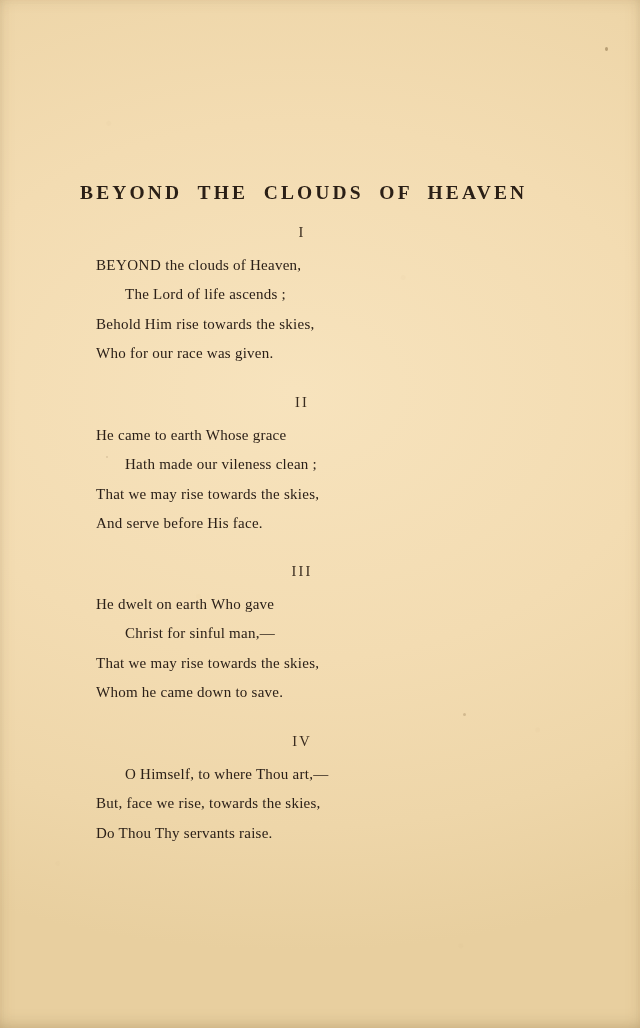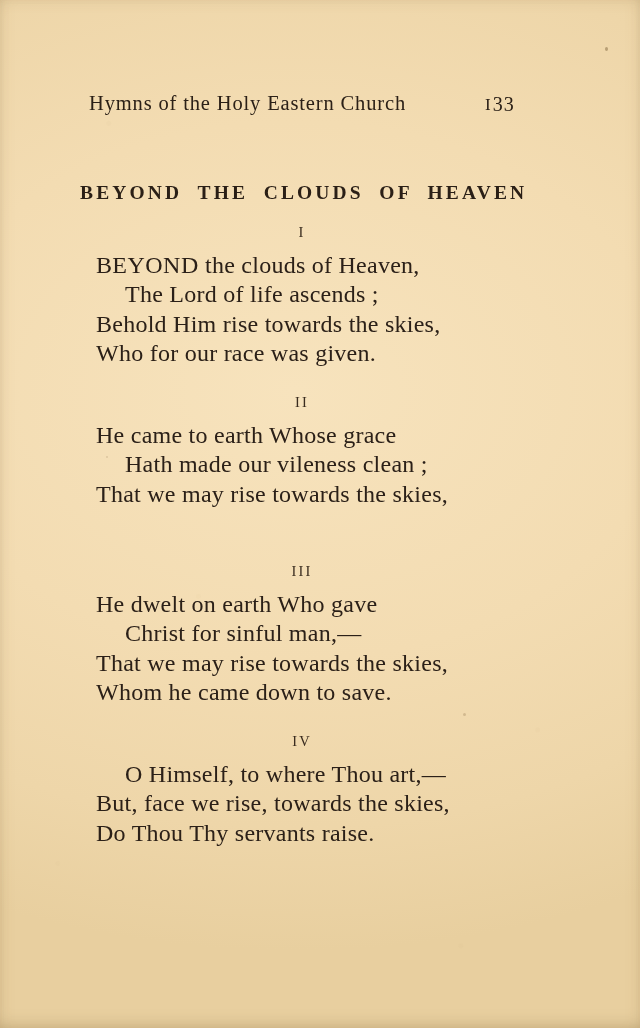--- a/index.html
+++ b/index.html
@@ -125,21 +125,21 @@
     letter-spacing: 2.2px;
     color: #3a2c1f;
   }
   .stanza-lines {
     position: absolute;
     left: 96px;
     top: 27px;
     width: 470px;
   }
   .line {
-    font-size: 24px;
+    font-size: 15px;
     line-height: 29.3px;
     letter-spacing: .25px;
     white-space: nowrap;
     color: #2b2018;
   }
   .line.indent {
     padding-left: 29px;
   }
   .line .smallcap-lead {
     font-variant: small-caps;
@@ -156,24 +156,20 @@
 <body>
 
 <div id="page">
 
   <div id="grain"></div>
 
   <div class="speck" style="left:605px; top:47px; width:3px; height:4px;"></div>
   <div class="speck" style="left:463px; top:713px; width:3px; height:3px; opacity:.55;"></div>
   <div class="speck" style="left:106px; top:456px; width:2px; height:2px; opacity:.4;"></div>
 
-  <div id="runhead">
-    <div id="runhead-title">Hymns of the Holy Eastern Church</div>
-    <div id="runhead-folio"><span class="of-one">I</span><span>33</span></div>
-  </div>
 
   <div id="hymn-title">BEYOND THE CLOUDS OF HEAVEN</div>
 
   <div id="stanzas">
 
     <div class="stanza" id="stanza-1">
       <div class="stanza-num">I</div>
       <div class="stanza-lines">
         <div class="line"><span>B</span><span class="smallcap-lead">EYOND</span><span> the clouds of Heaven,</span></div>
         <div class="line indent">The Lord of life ascends ;</div>
@@ -181,20 +177,21 @@
         <div class="line">Who for our race was given.</div>
       </div>
     </div>
 
     <div class="stanza" id="stanza-2">
       <div class="stanza-num">II</div>
       <div class="stanza-lines">
         <div class="line">He came to earth Whose grace</div>
         <div class="line indent">Hath made our vileness clean ;</div>
         <div class="line">That we may rise towards the skies,</div>
+        <div class="line">And serve before His face.</div>
       </div>
     </div>
 
     <div class="stanza" id="stanza-3">
       <div class="stanza-num">III</div>
       <div class="stanza-lines">
         <div class="line">He dwelt on earth Who gave</div>
         <div class="line indent">Christ for sinful man,—</div>
         <div class="line">That we may rise towards the skies,</div>
         <div class="line">Whom he came down to save.</div>

